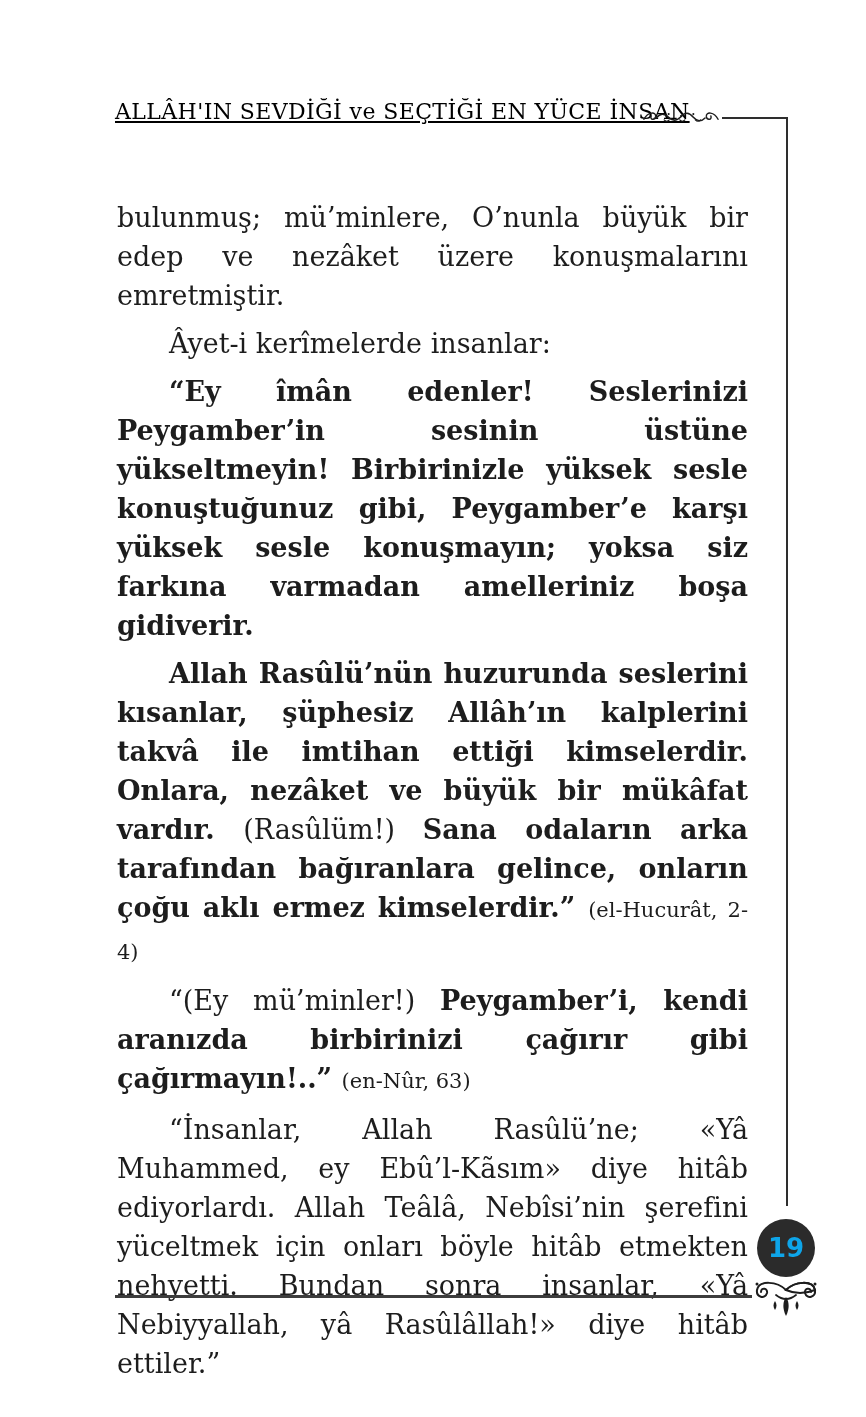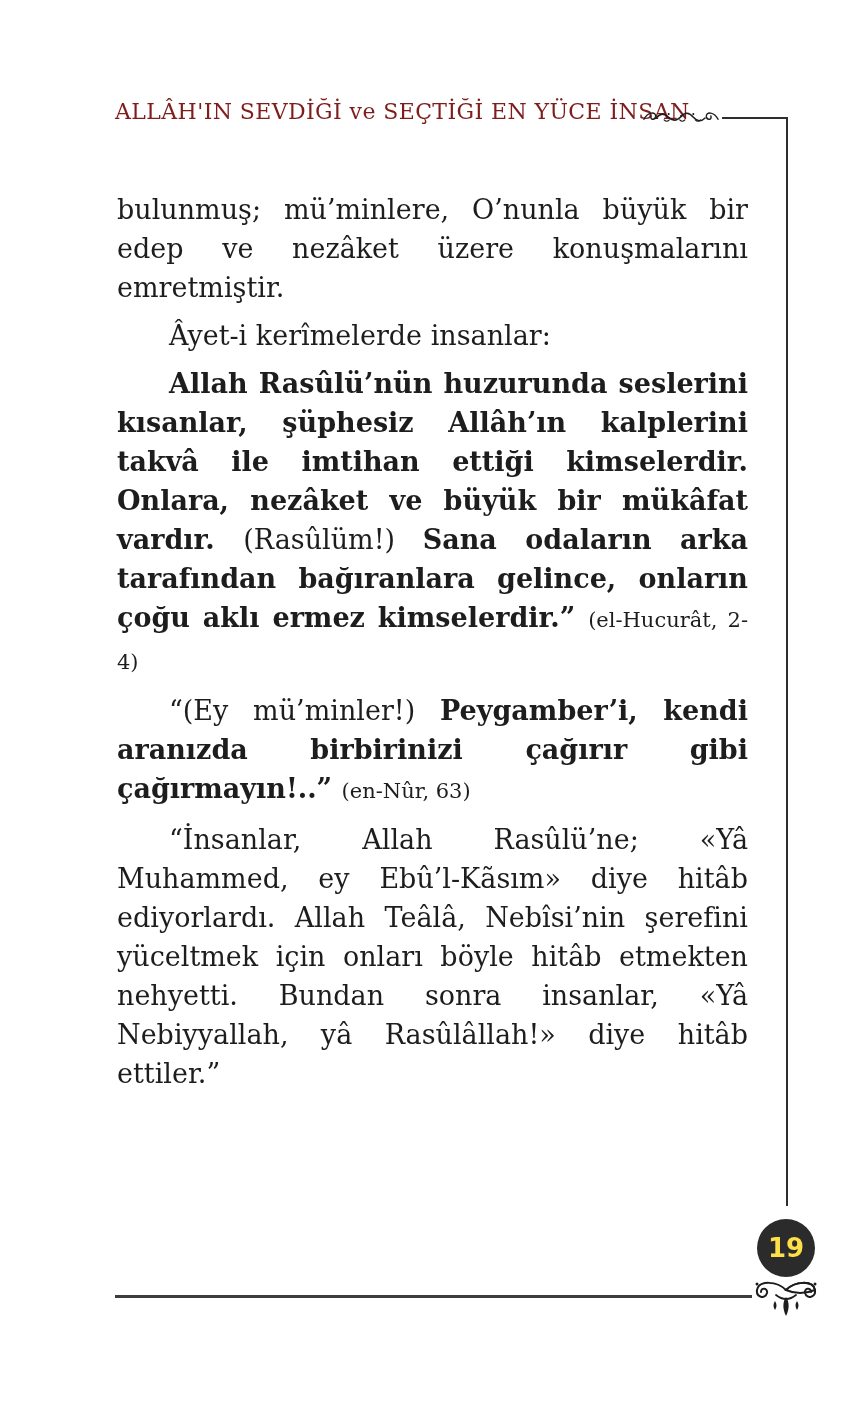--- a/index.html
+++ b/index.html
@@ -10,49 +10,50 @@
     background:#ffffff;
     color:#1d1d1d;
     font-family:"DejaVu Serif", serif;
     overflow:hidden;
   }
 
   
   .header-title {
     position:absolute; left:115px; top:99px;
     font-size:22px; letter-spacing:0.4px; white-space:nowrap;
-    color:#7f1d1d;
+    color:#000000;
+    text-decoration:underline;
   }
   .header-ornament { position:absolute; left:642px; top:105px; width:78px; height:26px; }
   .header-hline { position:absolute; left:722px; top:117px; width:66px; height:2px; background:#2e2e2e; }
   .margin-vline  { position:absolute; left:786px; top:117px; width:2px; height:1089px; background:#2e2e2e; }
 
   
   .body-text {
     position:absolute; left:117px; top:190px; width:631px;
     font-size:27px; line-height:39px;
     text-align:justify;
   }
-  .body-text p { margin:0 0 9px 0; }
+  .body-text p { margin:8px 0 9px 0; }
   .body-text p.indent { text-indent:52px; }
   .r { }
   .bold   { font-weight:bold; }
   .small  { font-size:21px; }
 
   .honorific-icon { display:inline-block; width:26px; height:28px; vertical-align:-6px; margin:0 2px; }
 
   
   .page-circle {
     position:absolute; left:757px; top:1219px;
     width:58px; height:58px; border-radius:50%;
     background:#2b2b2b;
     display:flex; align-items:center; justify-content:center;
   }
   .page-circle span {
-    color:#fde047; font-size:26px; font-weight:bold;
+    color:#0ea5e9; font-size:26px; font-weight:bold;
     font-family:"DejaVu Sans", sans-serif;
   }
   .footer-rule { position:absolute; left:115px; top:1295px; width:637px; height:3px; background:#3d3d3d; }
   .footer-ornament { position:absolute; left:749px; top:1279px; width:74px; height:38px; }
 </style>
 </head>
 <body>
 
 <div class="page">
 
@@ -74,20 +75,23 @@
   <main class="body-text">
 
     <p>
       <span class="r">bulunmuş; mü’minlere, O’nunla büyük bir edep ve nezâket üzere konuşmalarını emretmiştir.</span>
     </p>
 
     <p class="indent">
       <span class="r">Âyet-i kerîmelerde insanlar:</span>
     </p>
 
+    <p class="indent">
+      <span class="r bold">“Ey îmân edenler! Seslerinizi Peygamber’in sesinin üstüne yükseltmeyin! Birbirinizle yüksek sesle konuştuğunuz gibi, Peygamber’e karşı yüksek sesle konuşmayın; yoksa siz farkına varmadan amelleriniz boşa gidiverir.</span>
+    </p>
 
     <p class="indent">
       <span class="r bold">Allah Rasûlü’nün huzurunda seslerini kısanlar, şüphesiz Allâh’ın kalplerini takvâ ile imtihan ettiği kimselerdir. Onlara, nezâket ve büyük bir mükâfat vardır. </span><span class="r">(Rasûlüm!) </span><span class="r bold">Sana odaların arka tarafından bağıranlara gelince, onların çoğu aklı ermez kimselerdir.” </span><span class="r small">(el-Hucurât, 2-4)</span>
     </p>
 
     <p class="indent">
       <span class="r">“(Ey mü’minler!) </span><span class="r bold">Peygamber’i, kendi aranızda birbirinizi çağırır gibi çağırmayın!..” </span><span class="r small">(en-Nûr, 63)</span>
     </p>
 
 

